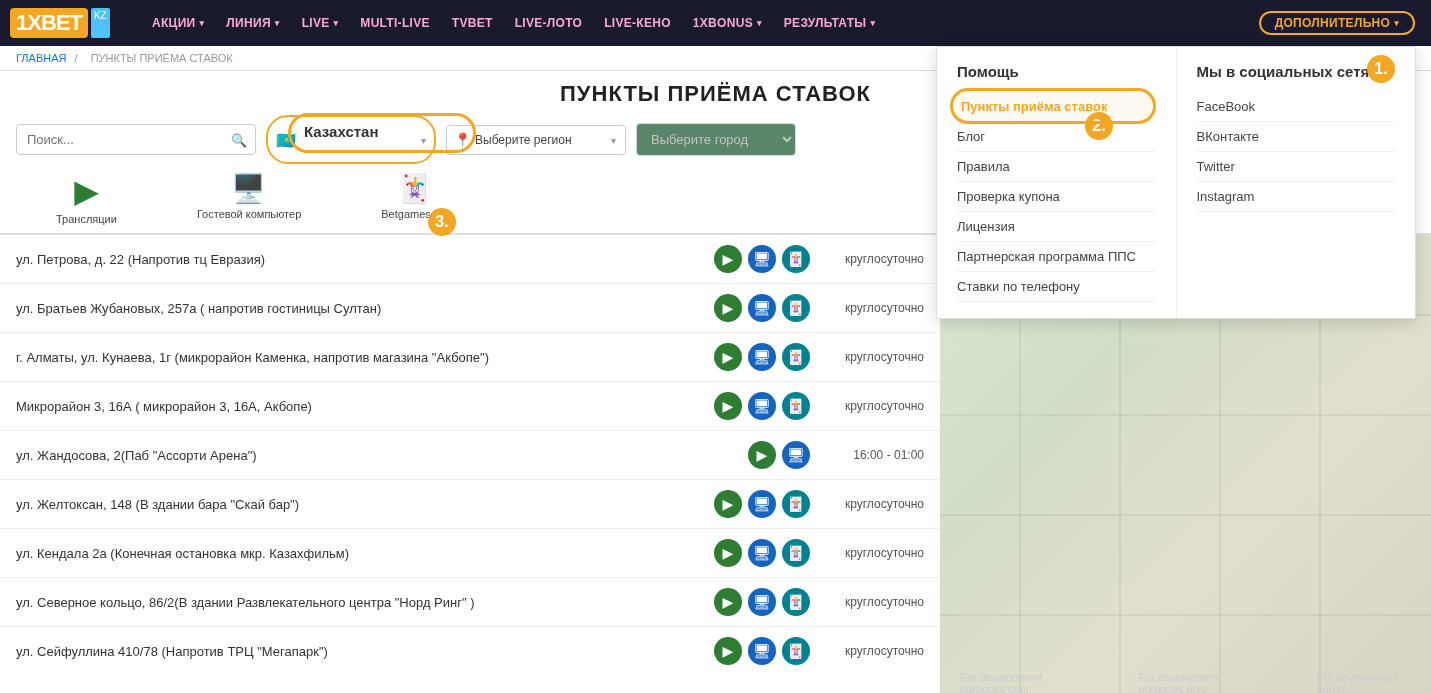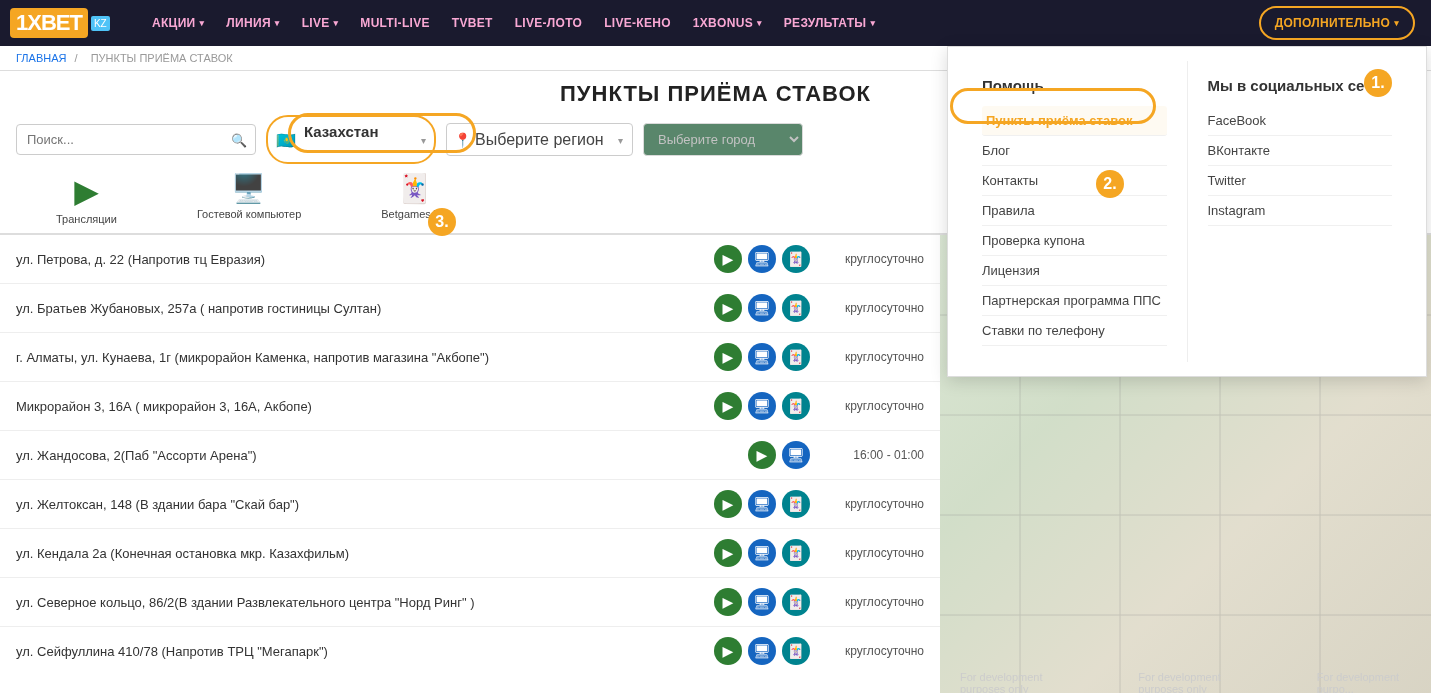--- a/index.html
+++ b/index.html
@@ -9,21 +9,20 @@
     .top-nav {
       background: #1a1a2e;
       display: flex;
       align-items: center;
       height: 46px;
       padding: 0 10px;
       gap: 2px;
     }
     .logo-area {
       display: flex;
-      align-items: center;
       margin-right: 20px;
       min-width: 110px;
     }
     .logo-badge {
       background: #f5a623;
       color: #fff;
       font-weight: 900;
       font-size: 22px;
       padding: 2px 6px;
       border-radius: 4px;
@@ -52,21 +51,21 @@
     }
     .nav-item .arrow { margin-left: 4px; font-size: 9px; }
     .nav-item.highlight {
       background: transparent;
       border: 2px solid #f5a623;
       border-radius: 20px;
       color: #f5a623;
       margin-left: auto;
       margin-right: 6px;
       padding: 0 14px;
-      height: 34px;
+      height: 24px;
     }
     .nav-spacer { flex: 1; }
 
     
     .breadcrumb-bar {
       background: #fff;
       padding: 6px 16px;
       font-size: 11px;
       color: #666;
       border-bottom: 1px solid #ddd;
@@ -143,21 +142,21 @@
       position: absolute;
       right: 10px; top: 50%;
       transform: translateY(-50%);
       color: #999; font-size: 10px;
       pointer-events: none;
     }
     .region-select {
       border: 1px solid #ccc;
       border-radius: 4px;
       padding: 7px 28px 7px 28px;
-      font-size: 16px;
+      font-size: 12px;
       color: #444;
       background: #fff;
       cursor: pointer;
       min-width: 180px;
       appearance: none;
     }
     .region-wrap { position: relative; }
     .region-icon {
       position: absolute; left: 8px; top: 50%;
       transform: translateY(-50%);
@@ -232,28 +231,28 @@
       font-size: 12px;
       color: #555;
       min-width: 90px;
       text-align: right;
     }
 
     
     .dropdown-overlay {
       position: fixed;
       top: 46px;
-      right: 4px;
+      right: 15px;
       background: #fff;
       border: 1px solid #ddd;
       box-shadow: 0 4px 16px rgba(0,0,0,0.15);
       width: 480px;
       z-index: 1000;
       display: flex;
-      padding: 14px;
+      padding: 0;
     }
     .dropdown-col {
       flex: 1;
       padding: 16px 20px;
     }
     .dropdown-col-left {
       border-right: 1px solid #eee;
     }
     .dropdown-col-title {
       font-size: 15px;
@@ -539,21 +538,20 @@
 
   </div>
 </div>
 
 <div class="dropdown-overlay">
 
   <div class="dropdown-col dropdown-col-left">
     <div class="dropdown-col-title">Помощь</div>
     <a class="dropdown-item active">Пункты приёма ставок</a>
     <a class="dropdown-item">Блог</a>
-    <a class="dropdown-item">Контакты</a>
     <a class="dropdown-item">Правила</a>
     <a class="dropdown-item">Проверка купона</a>
     <a class="dropdown-item">Лицензия</a>
     <a class="dropdown-item">Партнерская программа ППС</a>
     <a class="dropdown-item">Ставки по телефону</a>
   </div>
 
   <div class="dropdown-col">
     <div style="position:relative;">
       <div class="dropdown-col-title">Мы в социальных сетях</div>

